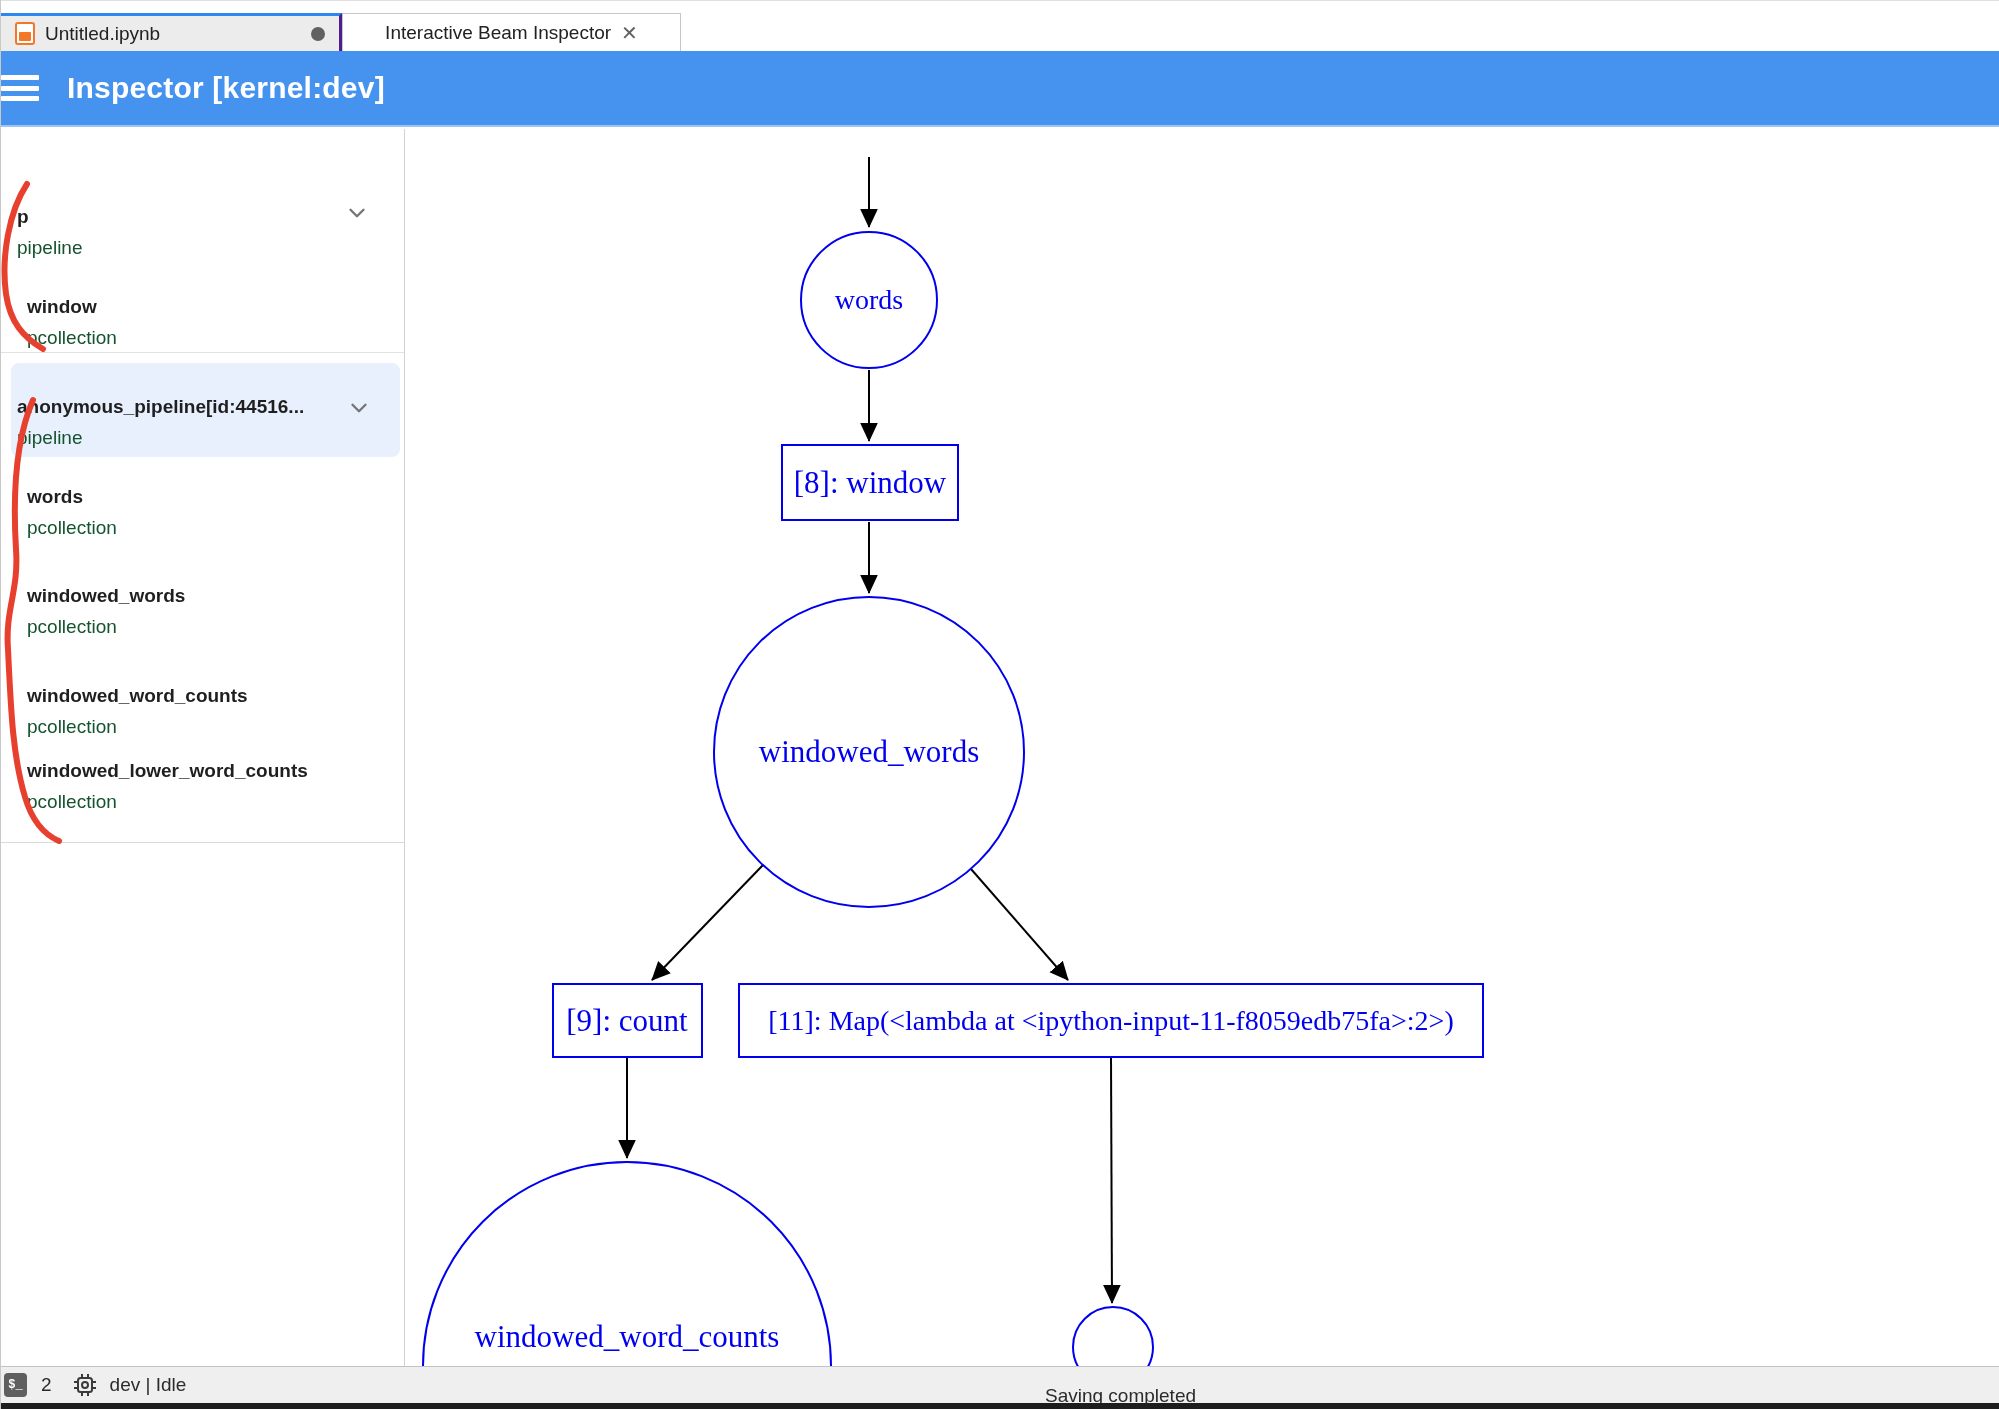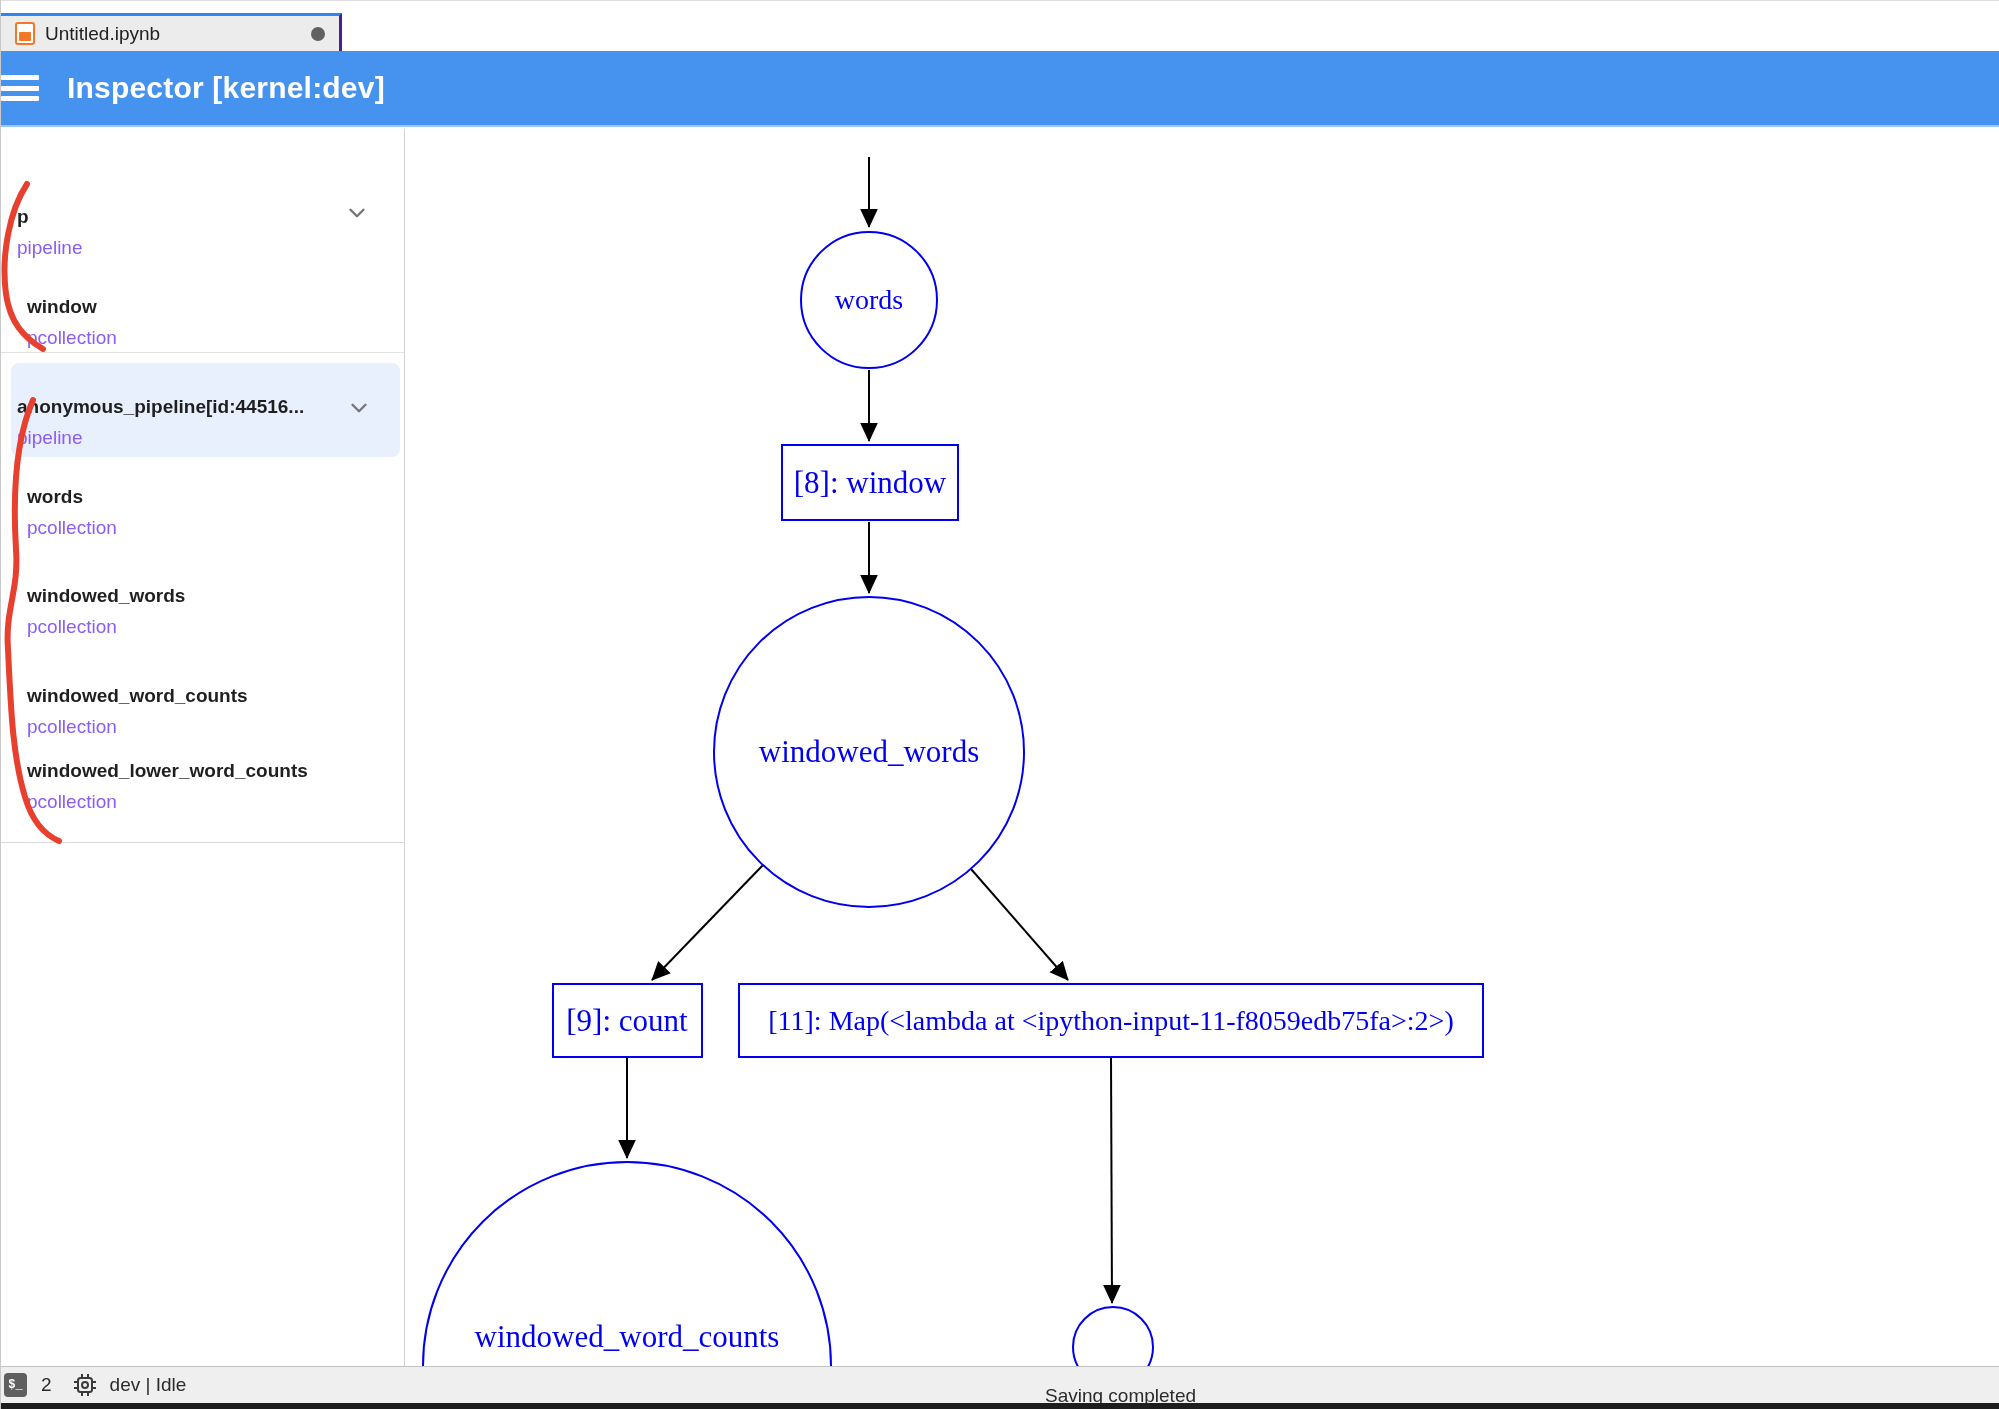--- a/index.html
+++ b/index.html
@@ -49,21 +49,21 @@
   
   .content { position:absolute; top:129px; left:0; right:0; height:1237px; display:flex; }
 
   
   .sidebar { width:405px; height:100%; position:relative; border-right:1px solid #d2d2d2; background:#fff; }
   .sidebar-list { position:absolute; top:0; left:0; right:0; height:714px; border-bottom:1px solid #dadada; }
   .s-item { position:absolute; left:16px; right:8px; cursor:pointer; }
   .s-item.child { left:26px; }
   .s-title { font-size:19px; font-weight:bold; color:#1f1f1f; line-height:24px;
     white-space:nowrap; overflow:hidden; max-width:330px; }
-  .s-sub { font-size:19px; color:#8b5cf6; line-height:24px; margin-top:7px; }
+  .s-sub { font-size:19px; color:#14532d; line-height:24px; margin-top:7px; }
   .s-divider { position:absolute; top:223px; left:0; right:0; border-top:1px solid #e2e2e2; }
   .s-selected-bg { position:absolute; top:234px; left:10px; right:4px; height:94px;
     background:#e8f0fe; border-radius:8px; }
   .chevron { position:absolute; width:26px; height:26px; cursor:pointer; }
   .chevron svg { width:26px; height:26px; }
   .chev-p { left:343px; top:71px; }
   .chev-anon { left:345px; top:266px; }
   .annotation-svg { position:absolute; top:0; left:0; width:405px; height:900px;
     pointer-events:none; }
 
@@ -90,20 +90,24 @@
   .save-msg { position:absolute; left:1044px; top:18px; }
 </style>
 </head>
 <body>
 
 <div class="tabbar">
   <div class="tab tab-notebook">
     <span class="nb-icon"></span>
     <span class="tab-label">Untitled.ipynb</span>
     <span class="dirty-dot"></span>
+  </div>
+  <div class="tab tab-inspector">
+    <span class="tab-label">Interactive Beam Inspector</span>
+    <span class="close-x">✕</span>
   </div>
 </div>
 
 <div class="header">
   <div class="hamburger">
     <span></span>
       <span></span>
       <span></span>
   </div>
   <div class="header-title">Inspector [kernel:dev]</div>

